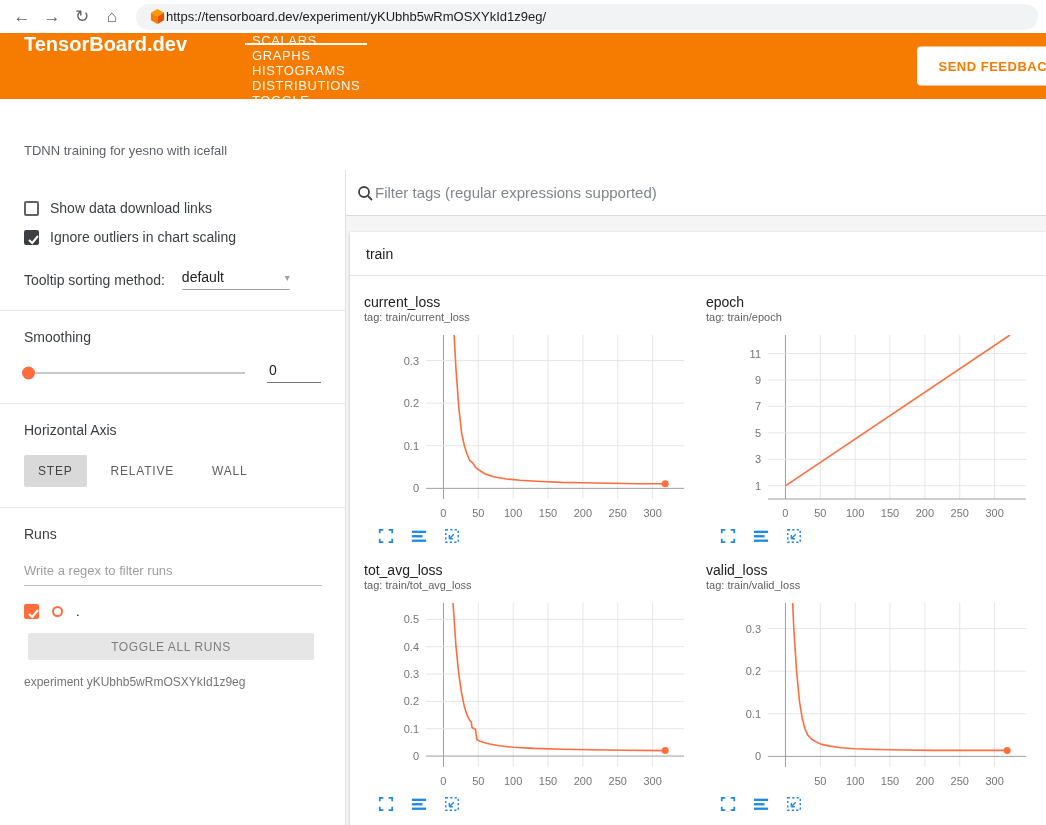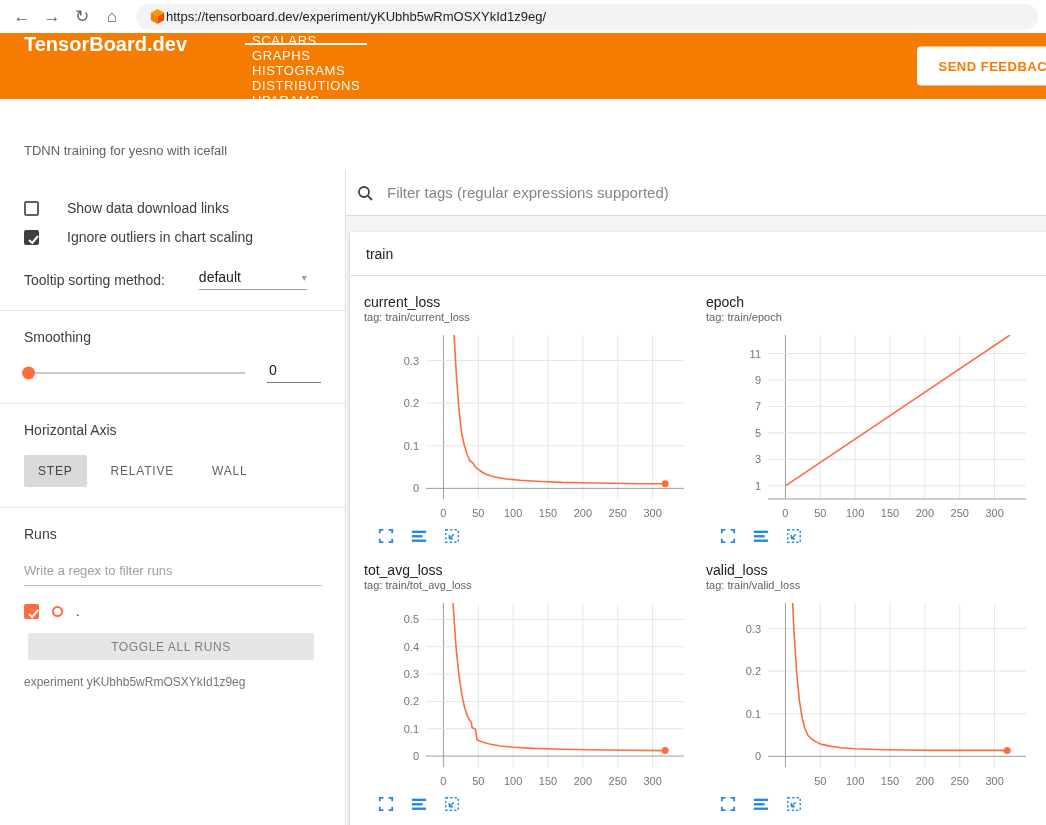--- a/index.html
+++ b/index.html
@@ -25,21 +25,21 @@
   .feedback { position:absolute; right:-33px; top:50%; transform:translateY(-50%); background:#fff; color:#f57c00;
               border:none; border-radius:4px; font-size:13px; font-weight:600; letter-spacing:.5px;
               padding:12px 22px; font-family:inherit; cursor:pointer; white-space:nowrap; }
 
   
   .desc-bar { height:71px; display:flex; align-items:flex-end; padding:0 0 12px 24px; color:#5f6368; font-size:13px; background:#fff; }
 
   
   .content { display:flex; height:655px; }
   .sidebar { width:346px; background:#fff; border-right:1px solid #e0e0e0; padding-top:30px; flex-shrink:0; overflow:hidden; }
-  .side-row { display:flex; align-items:center; gap:28px; padding:0 24px; margin-bottom:13px; font-size:14px; color:#3c4043; cursor:default; }
+  .side-row { display:flex; align-items:center; gap:11px; padding:0 24px; margin-bottom:13px; font-size:14px; color:#3c4043; cursor:default; }
   .cb { width:15px; height:15px; border:2px solid #5f6368; border-radius:2px; flex-shrink:0; position:relative; cursor:pointer; }
   .cb.checked { background:#3c4043; border-color:#3c4043; }
   .cb.orange  { background:#ff6d3f; border-color:#ff6d3f; }
   .cb svg { position:absolute; left:0; top:0; }
   .tooltip-row { margin-top:24px; }
   .select { display:inline-flex; align-items:center; justify-content:space-between; width:108px;
             border-bottom:1px solid #9e9e9e; padding-bottom:4px; font-size:14px; color:#212121; margin-left:6px; cursor:pointer; }
   .caret { color:#9e9e9e; font-size:10px; }
   .divider { height:1px; background:#e8e8e8; margin:20px 0 18px; }
   .section-label { padding:0 24px; font-size:14px; color:#3c4043; margin-bottom:17px; }
@@ -55,21 +55,21 @@
   .runs-filter::placeholder { color:#9e9e9e; }
   .run-row { display:flex; align-items:center; gap:13px; padding:0 24px; margin-bottom:14px; }
   .run-ring { width:11px; height:11px; border-radius:50%; border:2px solid #ff6d3f; cursor:pointer; }
   .run-name { font-size:13px; color:#212121; }
   .toggle-btn { display:block; margin:0 0 15px 28px; width:286px; height:27px; background:#e6e6e6; border:none; border-radius:2px;
                 font-size:12px; letter-spacing:.6px; color:#7d7d7d; font-family:inherit; cursor:pointer; }
   .exp-note { padding:0 24px; font-size:12px; color:#757575; }
 
   
   .main { flex:1; background:#f5f5f5; overflow:hidden; min-width:0; }
-  .filter-row { height:46px; background:#fff; border-bottom:1px solid #dcdcdc; display:flex; align-items:center; padding:0 10px; gap:13px; }
+  .filter-row { height:46px; background:#fff; border-bottom:1px solid #dcdcdc; display:flex; align-items:center; padding:0 10px; gap:1px; }
   .filter-input { flex:1; border:none; outline:none; font-size:15px; color:#202124; background:transparent; font-family:inherit; }
   .filter-input::placeholder { color:#80868b; }
   .card { margin:16px 0 0 4px; background:#fff; box-shadow:0 1px 3px rgba(0,0,0,.25); min-height:600px; }
   .card-header { height:44px; display:flex; align-items:center; padding:0 16px; font-size:14px; color:#212121;
                  border-bottom:1px solid #e0e0e0; cursor:pointer; }
   .charts-grid { display:grid; grid-template-columns:342px 342px; padding:12px 0 20px 14px; row-gap:12px; }
   .chart-cell {}
   .chart-title { font-size:14px; color:#212121; margin:6px 0 1px; }
   .chart-sub { font-size:11px; color:#616161; margin-bottom:4px; }
   .chart-plot { width:330px; height:198px; }
@@ -107,21 +107,21 @@
       <div class="tab">
           <span>GRAPHS</span>
         </div>
       <div class="tab">
           <span>HISTOGRAMS</span>
         </div>
       <div class="tab">
           <span>DISTRIBUTIONS</span>
         </div>
       <div class="tab">
-          <span>HPARAMS</span>
+          <span>TOGGLE</span>
         </div>
     </div>
     <button class="feedback">SEND FEEDBACK</button>
   </div>
 
   <div class="desc-bar">TDNN training for yesno with icefall</div>
 
   <div class="content">
 
     <aside class="sidebar">

